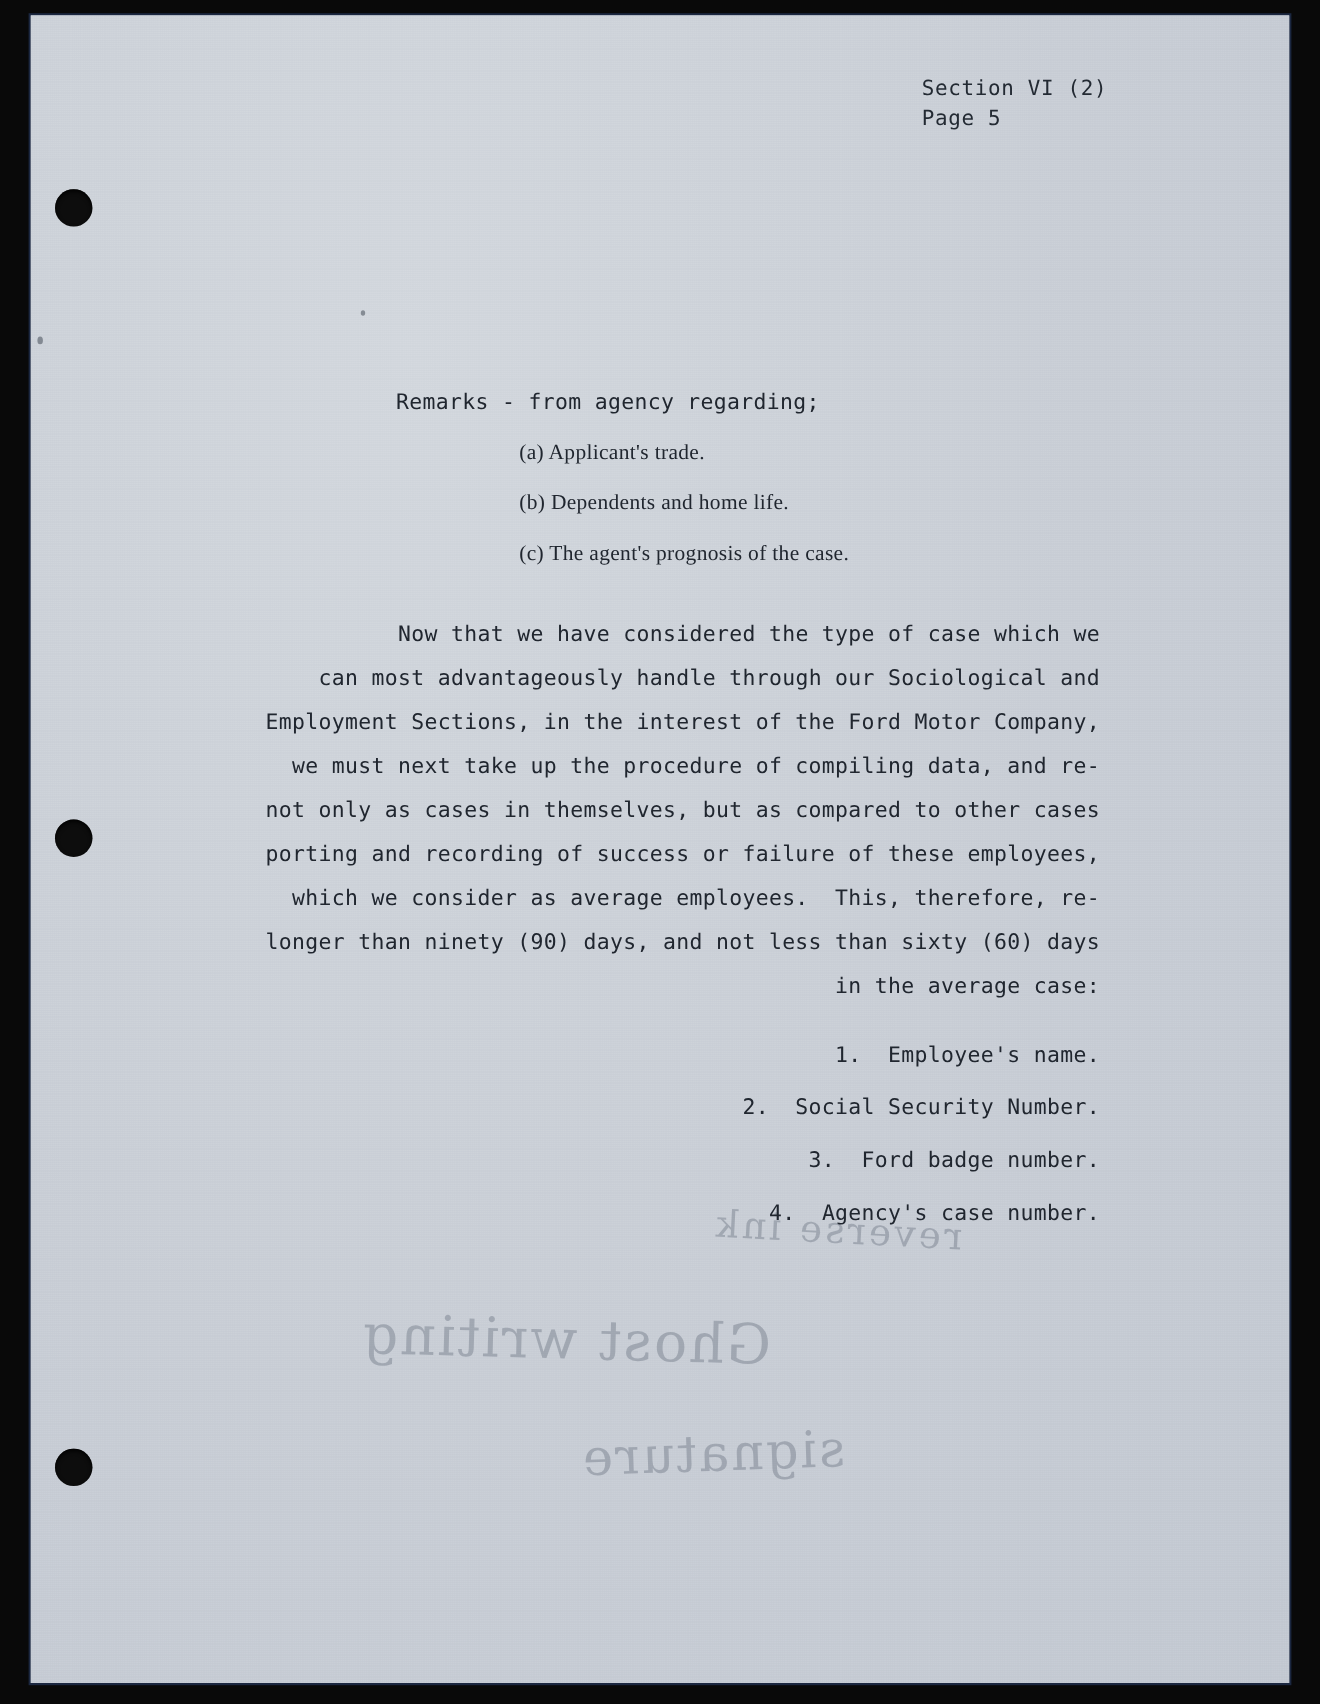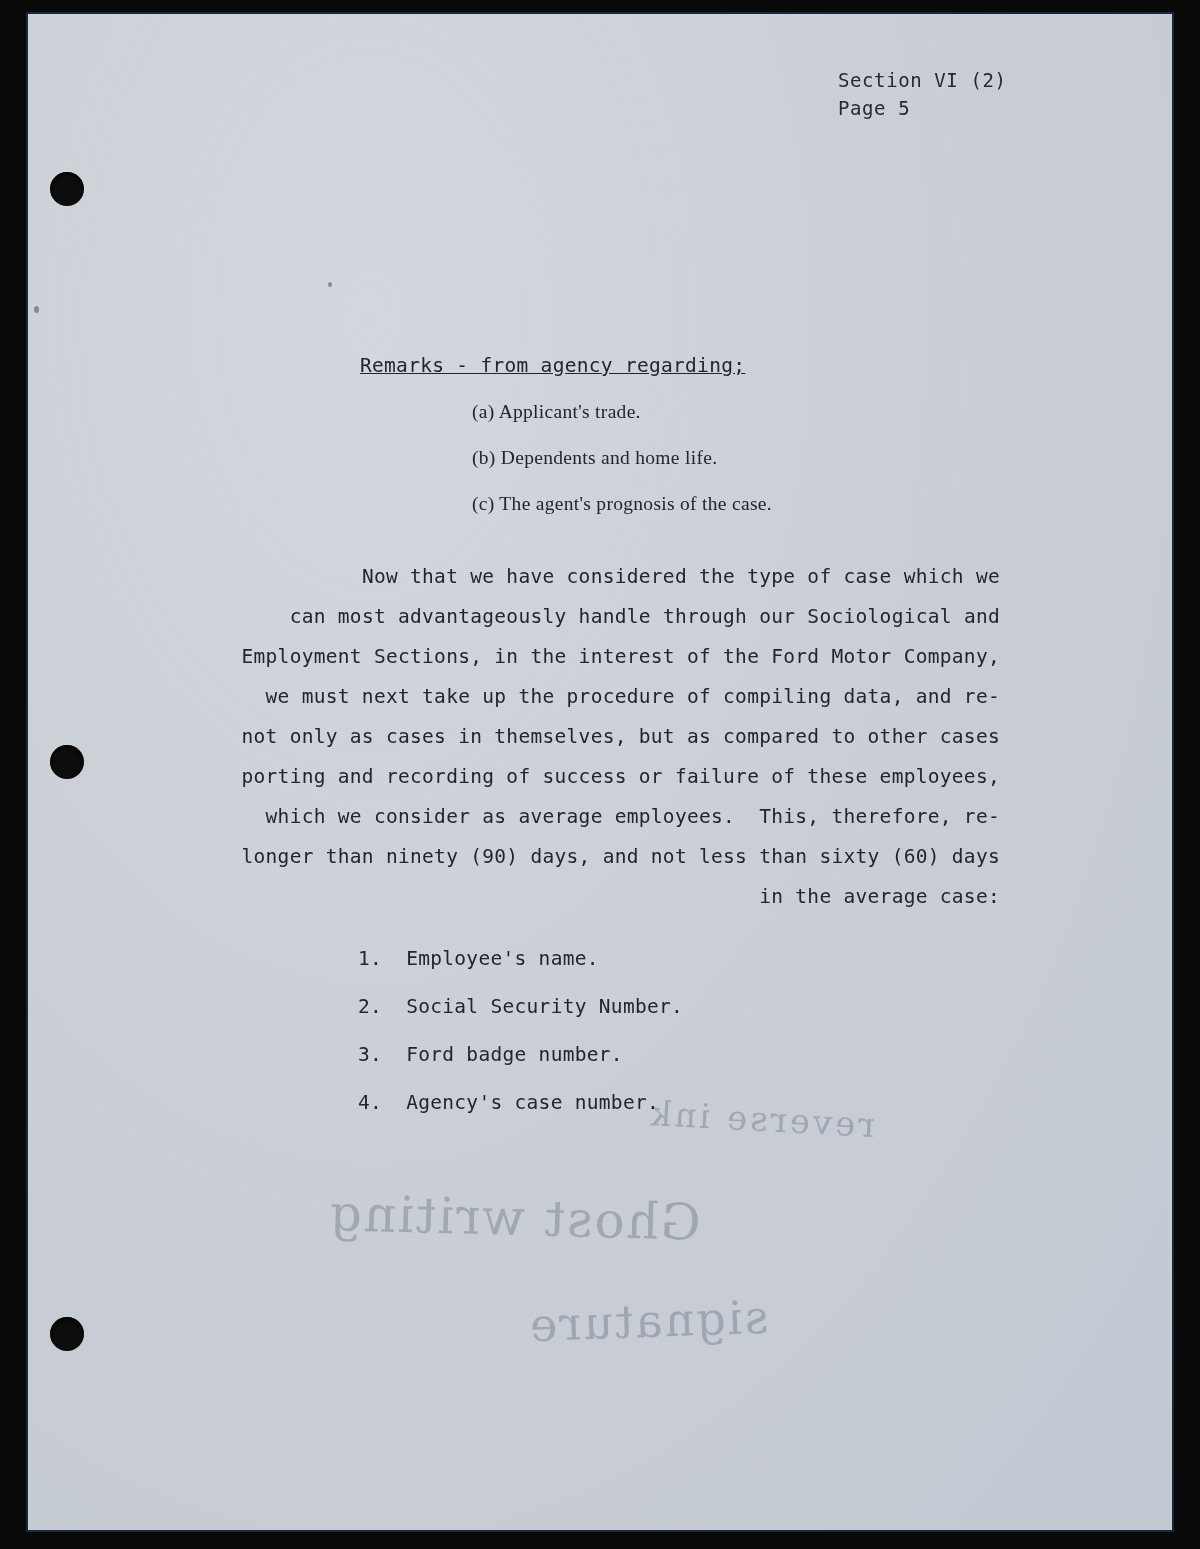--- a/index.html
+++ b/index.html
@@ -75,21 +75,20 @@
     width: 760px;
     color: #20262f;
     font-size: 19.5px;
     letter-spacing: .3px;
   }
 
   .item-8 {
     margin-left: 120px;
     margin-bottom: 24px;
     white-space: pre;
-    text-decoration: underline;
   }
 
   .sub-list {
     margin: 0 0 0 232px;
     padding: 0;
     list-style: none;
     font-family: Liberation Serif, serif;
   }
   .sub-list li {
     margin-bottom: 24px;
@@ -105,20 +104,21 @@
   .para .indent { padding-left: 110px; }
 
   .num-list {
     margin: 30px 0 0 118px;
     padding: 0;
     list-style: none;
   }
   .num-list li {
     margin-bottom: 25px;
     white-space: pre;
+    text-align: right;
   }
 
   
   .bleed {
     position: absolute;
     color: rgba(70,80,95,0.30);
     font-family: "DejaVu Serif", serif;
     transform: scaleX(-1);
     pointer-events: none;
     user-select: none;

